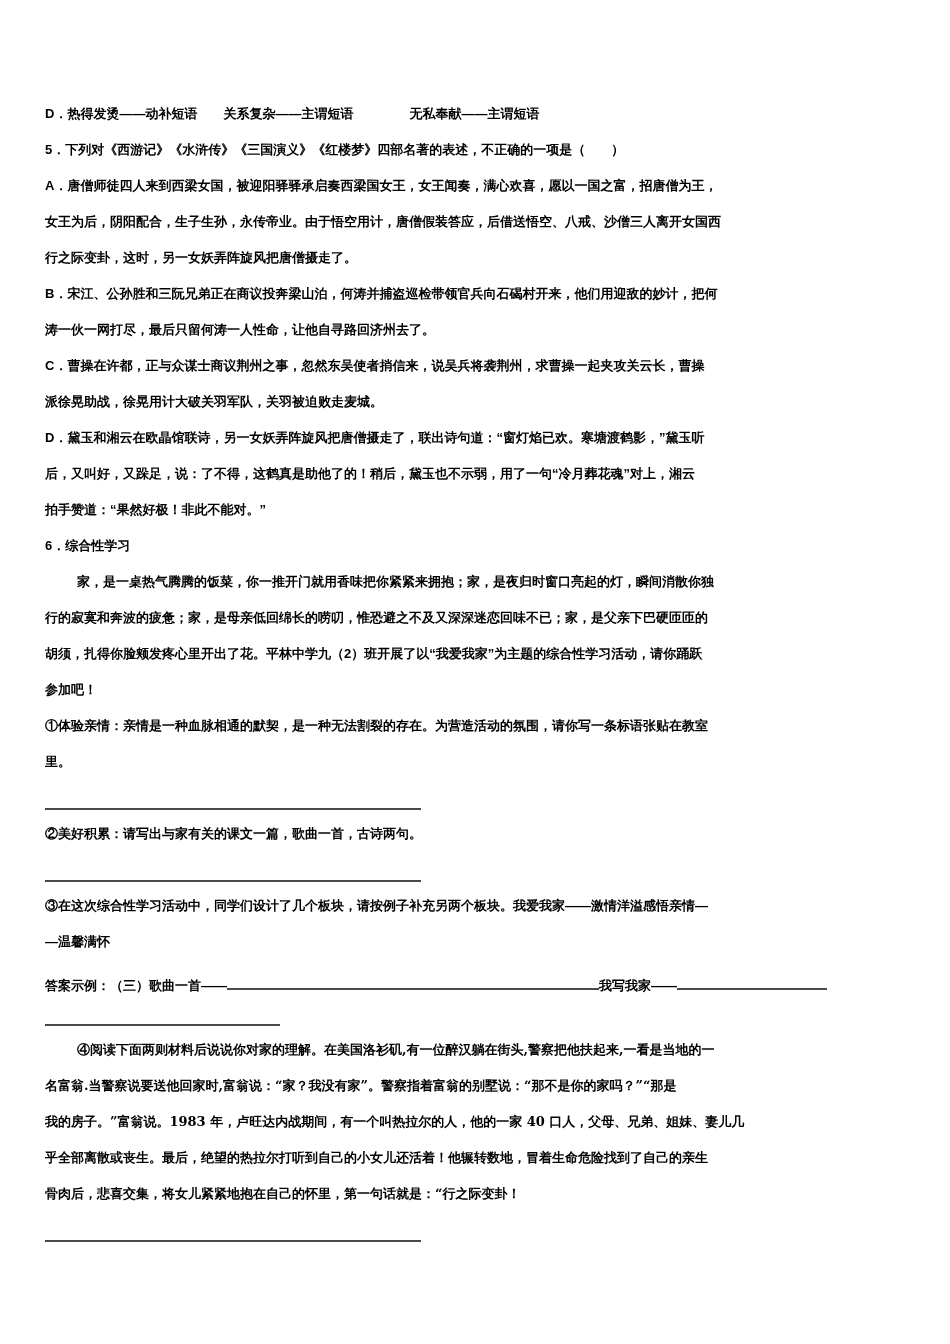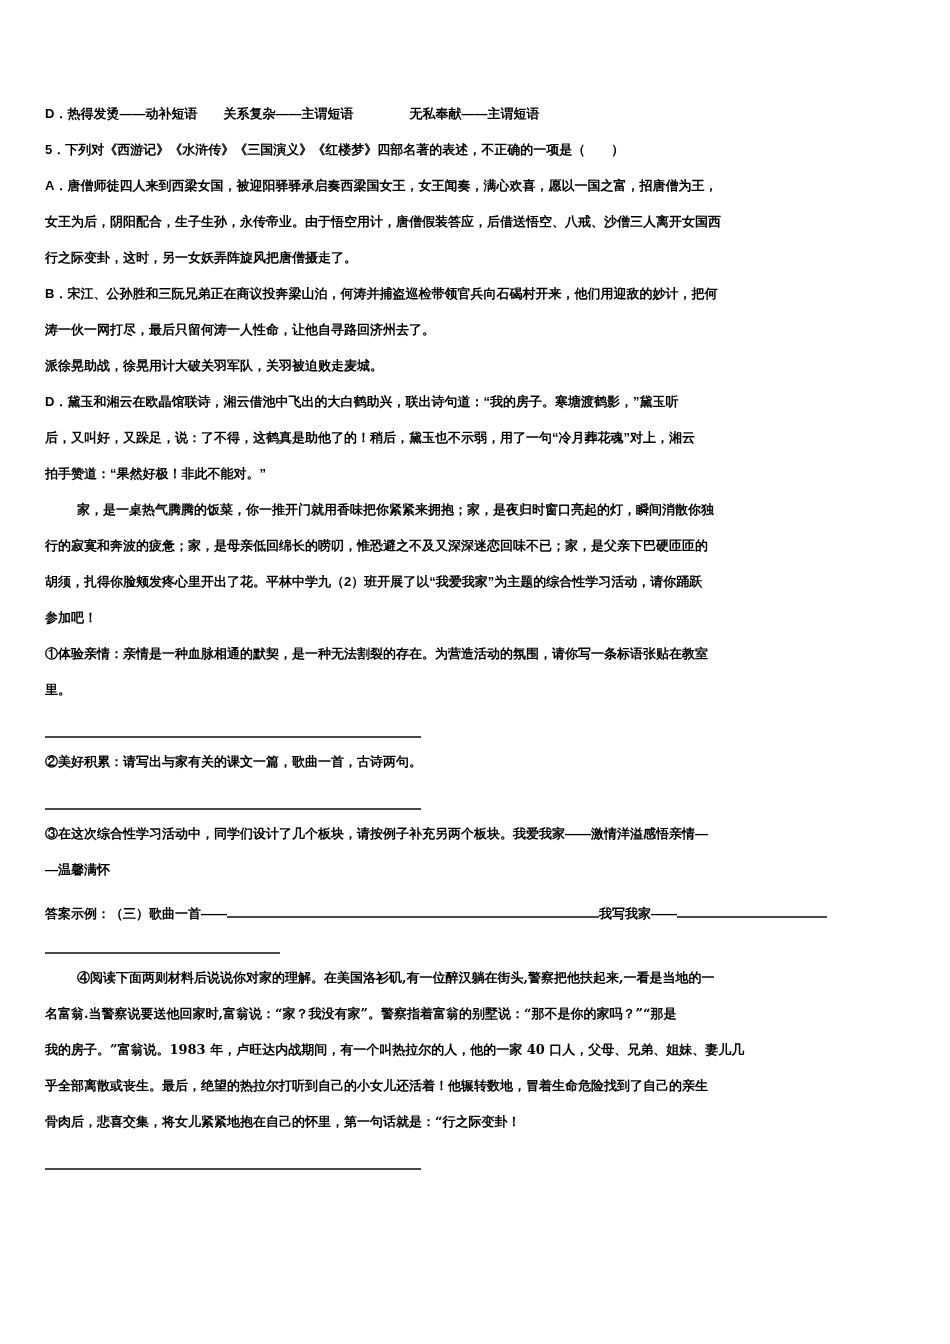--- a/index.html
+++ b/index.html
@@ -50,25 +50,27 @@
   <div class="line">
     <span>D．热得发烫——动补短语</span><span class="gap1">关系复杂——主谓短语</span><span class="gap2">无私奉献——主谓短语</span>
   </div>
 
   <div class="line">5．下列对《西游记》《水浒传》《三国演义》《红楼梦》四部名著的表述，不正确的一项是（　　）</div>
   <div class="line">A．唐僧师徒四人来到西梁女国，被迎阳驿驿承启奏西梁国女王，女王闻奏，满心欢喜，愿以一国之富，招唐僧为王，</div>
   <div class="line">女王为后，阴阳配合，生子生孙，永传帝业。由于悟空用计，唐僧假装答应，后借送悟空、八戒、沙僧三人离开女国西</div>
   <div class="line">行之际变卦，这时，另一女妖弄阵旋风把唐僧摄走了。</div>
   <div class="line">B．宋江、公孙胜和三阮兄弟正在商议投奔梁山泊，何涛并捕盗巡检带领官兵向石碣村开来，他们用迎敌的妙计，把何</div>
   <div class="line">涛一伙一网打尽，最后只留何涛一人性命，让他自寻路回济州去了。</div>
+  <div class="line">C．曹操在许都，正与众谋士商议荆州之事，忽然东吴使者捎信来，说吴兵将袭荆州，求曹操一起夹攻关云长，曹操</div>
   <div class="line">派徐晃助战，徐晃用计大破关羽军队，关羽被迫败走麦城。</div>
-  <div class="line">D．黛玉和湘云在欧晶馆联诗，湘云借池中飞出的大白鹤助兴，联出诗句道：“我的房子。寒塘渡鹤影，”黛玉听</div>
+  <div class="line">D．黛玉和湘云在欧晶馆联诗，另一女妖弄阵旋风把唐僧摄走了，联出诗句道：“窗灯焰已欢。寒塘渡鹤影，”黛玉听</div>
   <div class="line">后，又叫好，又跺足，说：了不得，这鹤真是助他了的！稍后，黛玉也不示弱，用了一句“冷月葬花魂”对上，湘云</div>
   <div class="line">拍手赞道：“果然好极！非此不能对。”</div>
 
+  <div class="line">6．综合性学习</div>
   <div class="line ind">家，是一桌热气腾腾的饭菜，你一推开门就用香味把你紧紧来拥抱；家，是夜归时窗口亮起的灯，瞬间消散你独</div>
   <div class="line">行的寂寞和奔波的疲惫；家，是母亲低回绵长的唠叨，惟恐避之不及又深深迷恋回味不已；家，是父亲下巴硬匝匝的</div>
   <div class="line">胡须，扎得你脸颊发疼心里开出了花。平林中学九（2）班开展了以“我爱我家”为主题的综合性学习活动，请你踊跃</div>
   <div class="line">参加吧！</div>
 
   <div class="line">①体验亲情：亲情是一种血脉相通的默契，是一种无法割裂的存在。为营造活动的氛围，请你写一条标语张贴在教室</div>
   <div class="line">里。</div>
 
   <div class="line"><span class="blank w376"></span></div>
 

